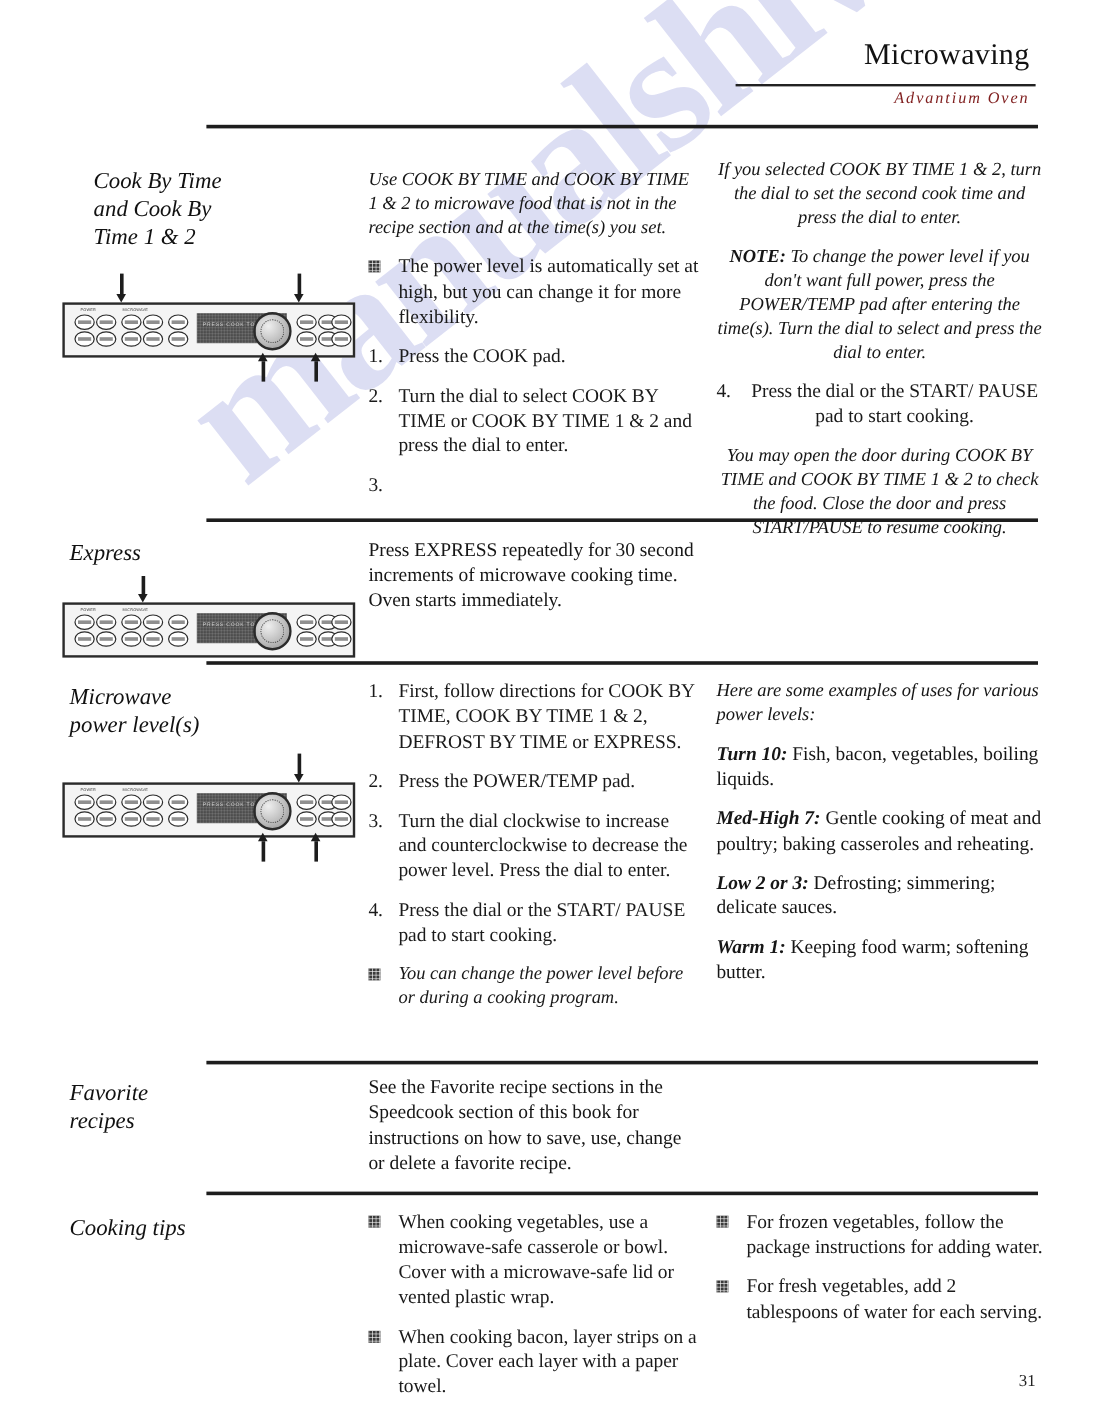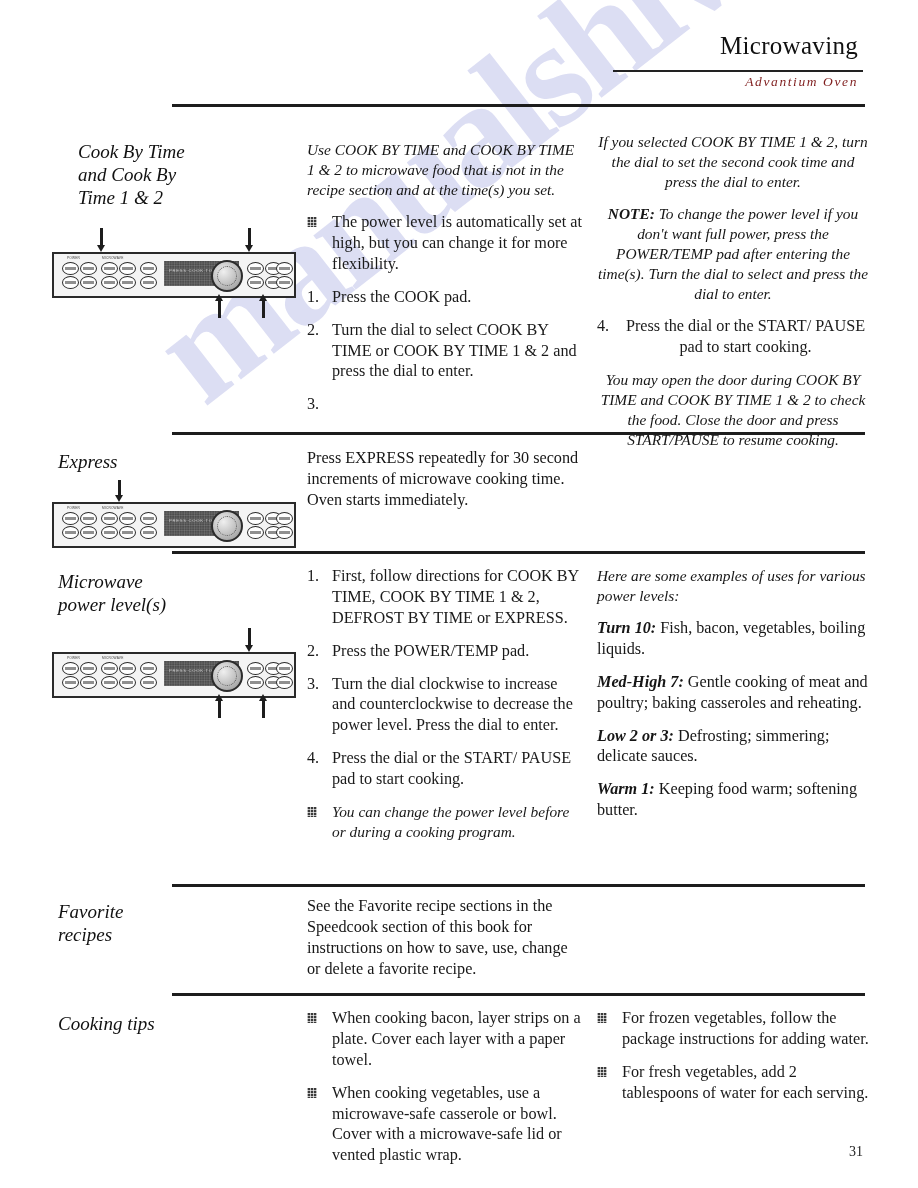--- a/index.html
+++ b/index.html
@@ -366,25 +366,25 @@
     </div>
   </div>
 
   <div class="section" style="top:0;">
     <div class="sec-rule" style="top:993px;"></div>
     <div class="col-head" style="top:1012px;">Cooking tips</div>
 
     <div class="col-mid" style="top:1008px;">
       <div class="blt">
         <span class="sq"></span>
+        <span>When cooking vegetables, use a microwave-safe casserole or bowl. Cover with a microwave-safe lid or vented plastic wrap.</span>
+      </div>
+      <div class="blt">
+        <span class="sq"></span>
         <span>When cooking bacon, layer strips on a plate. Cover each layer with a paper towel.</span>
-      </div>
-      <div class="blt">
-        <span class="sq"></span>
-        <span>When cooking vegetables, use a microwave-safe casserole or bowl. Cover with a microwave-safe lid or vented plastic wrap.</span>
       </div>
     </div>
 
     <div class="col-right" style="top:1008px;">
       <div class="blt">
         <span class="sq"></span>
         <span>For frozen vegetables, follow the package instructions for adding water.</span>
       </div>
       <div class="blt">
         <span class="sq"></span>

